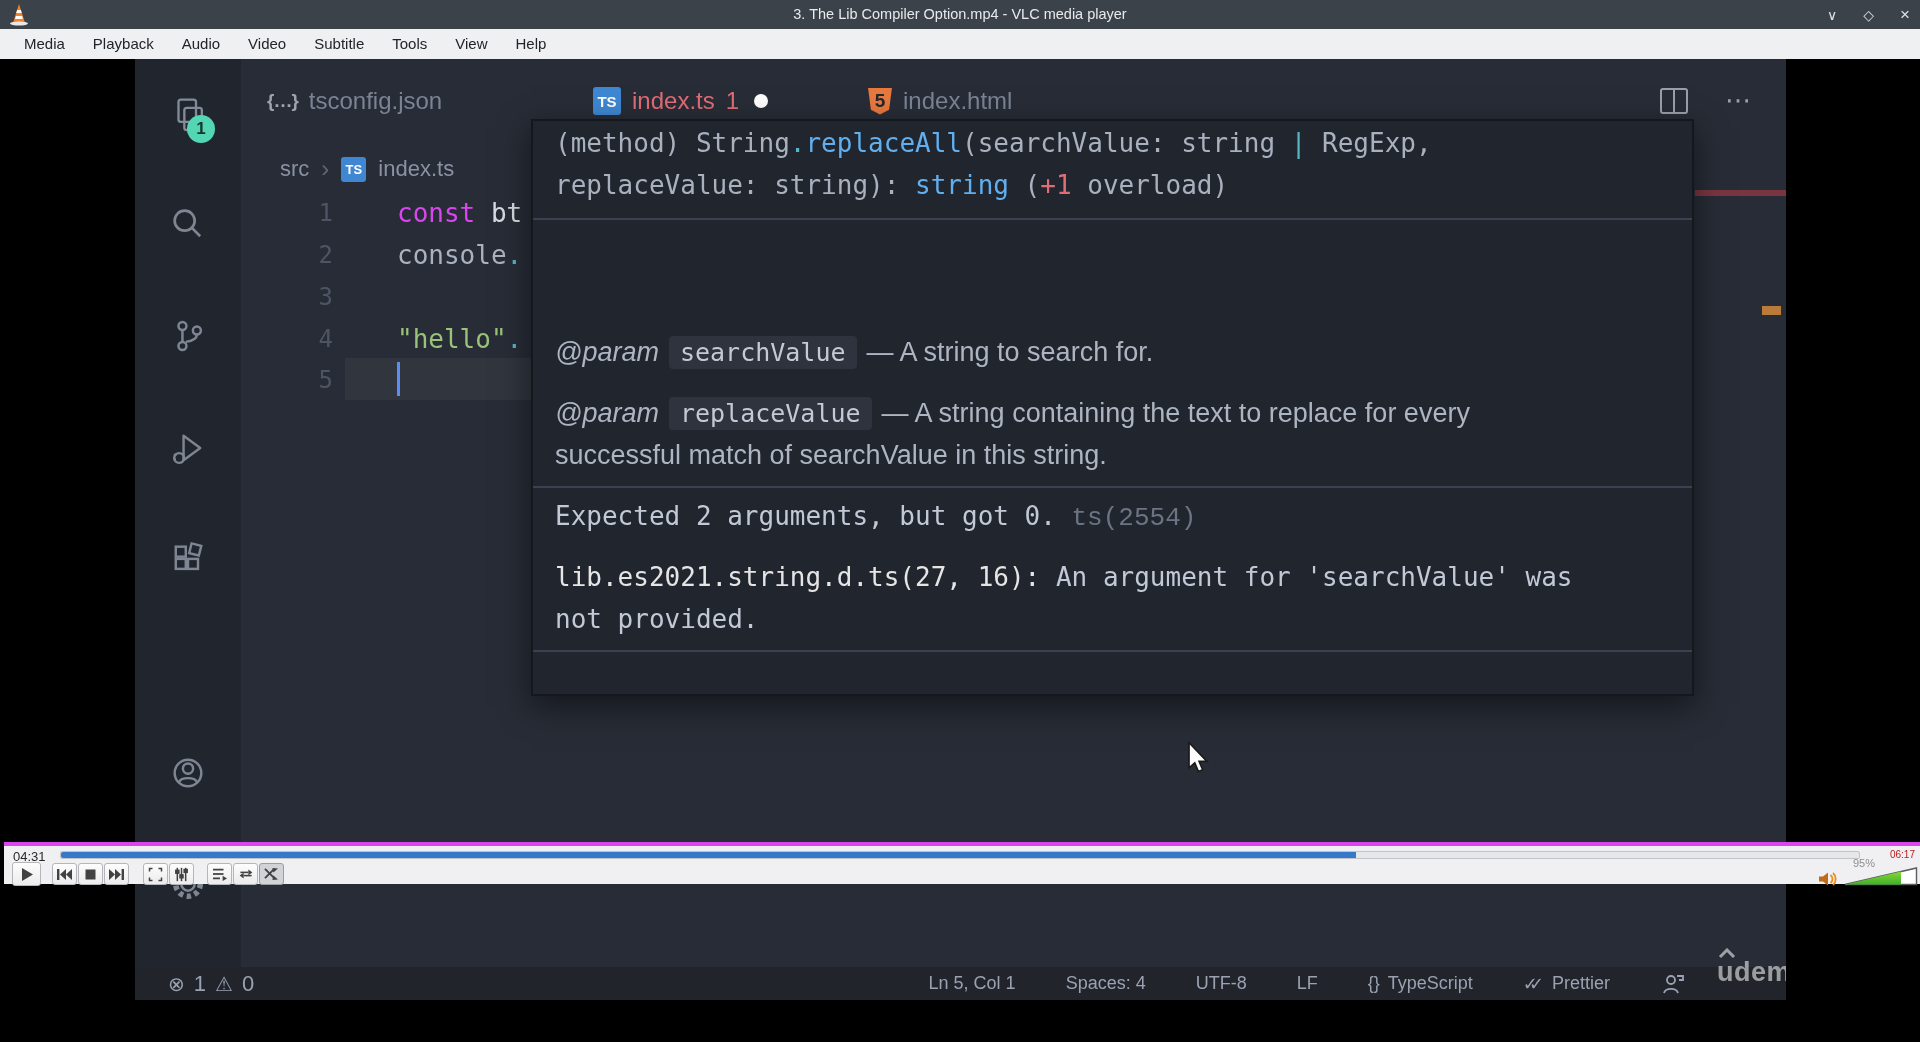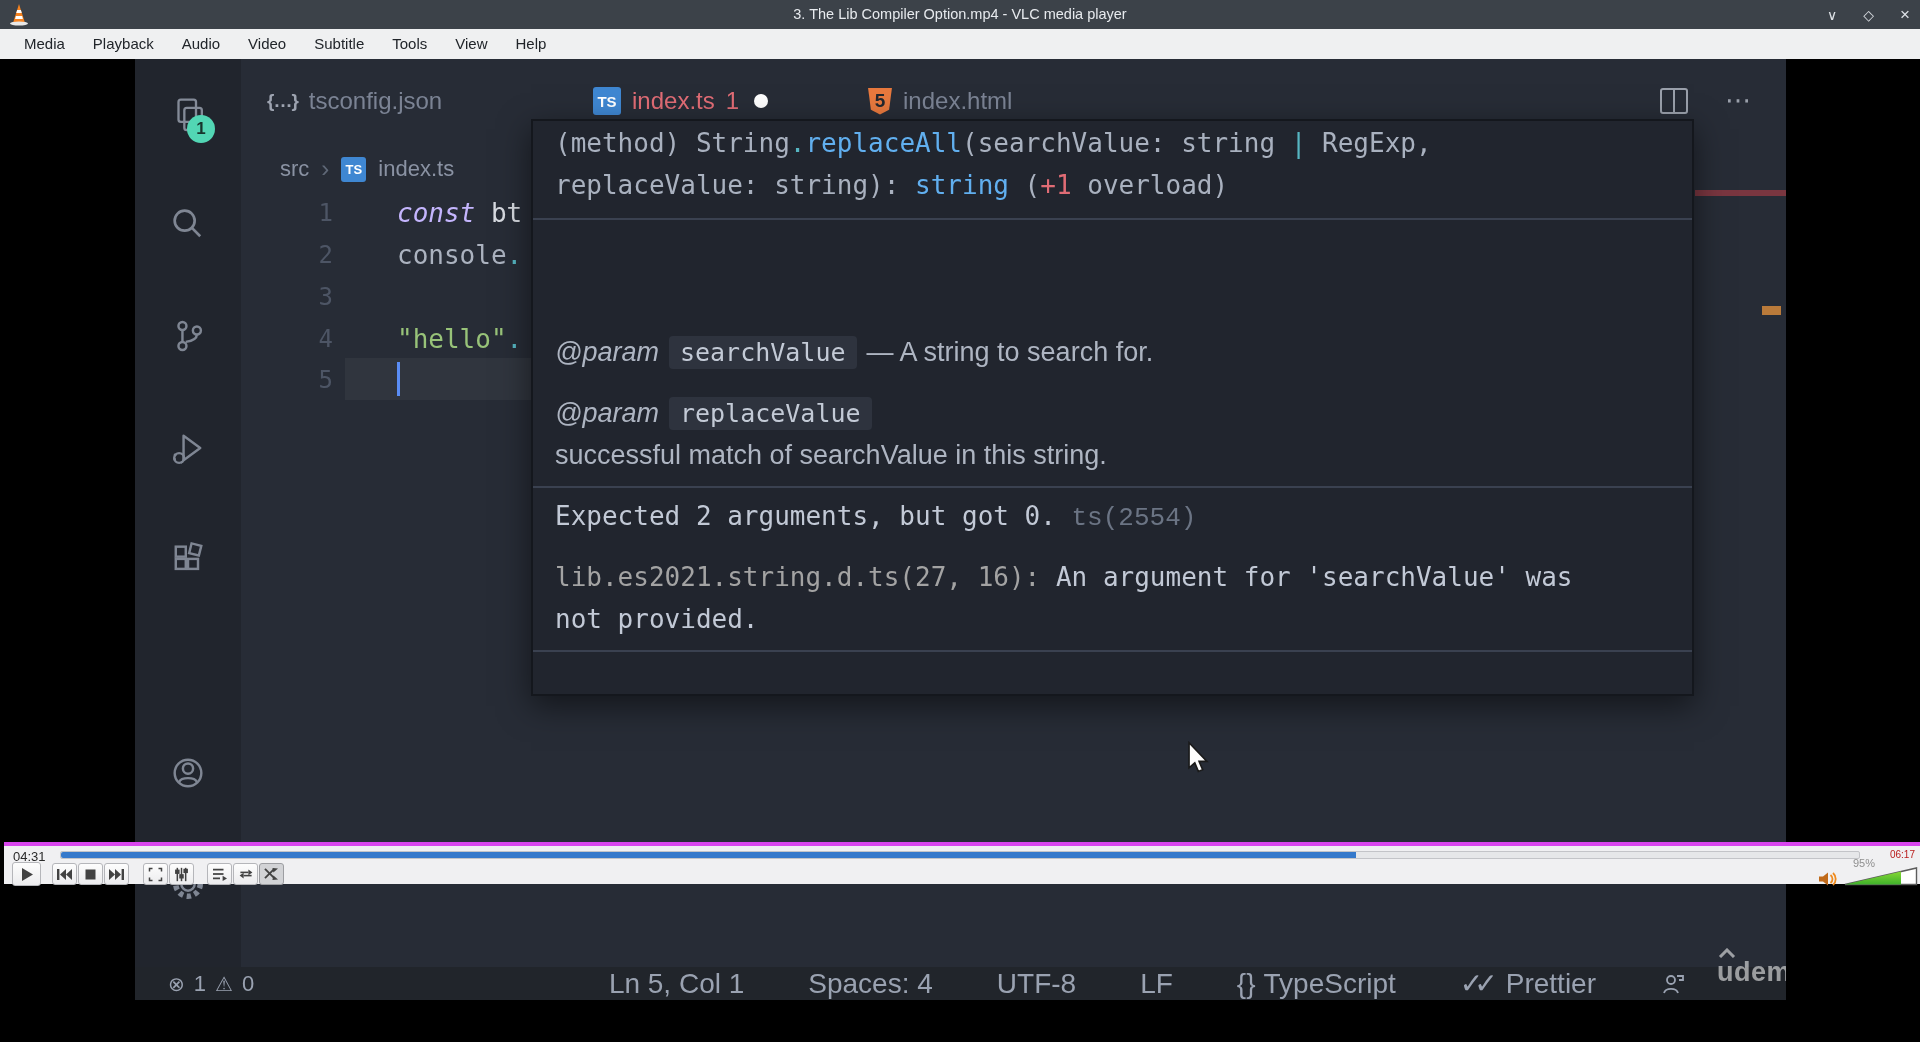--- a/index.html
+++ b/index.html
@@ -52,21 +52,21 @@
   #breadcrumb { position:absolute; left:145px; top:94px; height:32px; display:flex; align-items:center; gap:12px; }
   #breadcrumb .crumb { font-size:22px; color:#8a92a3; }
   #breadcrumb .sep { font-size:24px; color:#5f6877; }
 
   
   .code-row { position:absolute; left:0; height:42px; display:flex; align-items:center; width:390px; }
   .ln { width:198px; text-align:right; font-family:"DejaVu Sans Mono", monospace;
     font-size:24px; color:#4d5565; }
   .code-text { margin-left:64px; font-family:"DejaVu Sans Mono", monospace; font-size:26px;
     color:#abb2bf; white-space:pre; }
-  .tok-kw { color:#c4b5fd;font-style:italic; }
+  .tok-kw { color:#d946ef; }
   .tok-plain { color:#d7dae0; }
   .tok-ident { color:#abb2bf; }
   .tok-str { color:#98c379; }
   .tok-accent { color:#56b6c2; }
   #current-line { position:absolute; left:210px; top:299px; width:186px; height:42px; background:rgba(255,255,255,0.045); }
   #caret { position:absolute; left:262px; top:303px; width:3px; height:34px; background:#5a8df5; }
 
   
   #mm-red { position:absolute; left:1560px; top:131px; width:91px; height:6px; background:#7a3640; }
   #mm-orange { position:absolute; left:1627px; top:247px; width:19px; height:9px; background:#b97a3a; }
@@ -74,35 +74,35 @@
   
   #tooltip { position:absolute; left:396px; top:60px; width:1163px; height:577px; background:#21252e;
     border:2px solid #14171d; box-shadow:0 10px 30px rgba(0,0,0,0.5); overflow:hidden; }
   .tt-mono { font-family:"DejaVu Sans Mono", monospace; font-size:26px; color:#a9b1bf; white-space:pre; }
   .tt-sans { font-size:27px; color:#aeb5c2; white-space:nowrap; }
   .sig-line { position:absolute; left:22px; height:41px; line-height:41px; }
   .tt-blue { color:#61afef; }
   .tt-cyan { color:#56b6c2; }
   .tt-red { color:#e06c75; }
   .tt-dim { color:#6b7484;font-family:Liberation Mono, monospace; }
-  .tt-teal { color:#a3a3a3; }
+  .tt-teal { color:#e5e5e5; }
   .tt-div { position:absolute; left:0; width:100%; height:2px; background:#3a4150; }
   .param-tag { font-style:italic; color:#aeb5c2; }
   .param-chip { font-family:"DejaVu Sans Mono", monospace; font-size:25px; background:#2e333e;
     color:#c3cad6; border-radius:4px; padding:2px 11px; margin:0 10px; }
   #tt-footer-link { font-size:24px; color:#4d9fe6; }
   #tt-footer-note { font-size:24px; color:#99a1b3; }
 
   
   #statusbar { position:absolute; left:0; bottom:0; width:1651px; height:33px; background:#21252b; }
   #status-left { position:absolute; left:33px; top:0; height:33px; display:flex; align-items:center; gap:9px;
     color:#9aa2b1; font-size:22px; }
   #status-left .sicon { font-size:20px; }
-  #status-right { position:absolute; right:100px; top:0; height:33px; display:flex; align-items:center; gap:64px;
-    color:#9aa2b1; font-size:28px; }
+  #status-right { position:absolute; right:100px; top:0; height:33px; display:flex; align-items:center; gap:50px;
+    color:#9aa2b1; font-size:18px; }
   .status-item { display:flex; align-items:center; gap:8px; white-space:nowrap; }
   .check2 { letter-spacing:-9px; margin-right:9px; }
 
   
   #watermark { position:absolute; left:1582px; top:898px; opacity:0.55; color:#fff;
     font-size:27px; font-weight:bold; letter-spacing:0.5px; }
   #watermark svg { position:absolute; left:1px; top:-9px; }
 
   
   #vlc-bottom { position:absolute; left:4px; bottom:0; width:1920px; height:42px; background:#f0f0f2;
@@ -259,20 +259,21 @@
 
         <div class="abs tt-sans" style="left:22px; top:210px; height:42px; display:flex; align-items:center;">
           <span class="param-tag">@param</span>
           <span class="param-chip">searchValue</span>
           <span>— A string to search for.</span>
         </div>
         <div class="abs tt-sans" style="left:22px; top:271px;">
           <span style="display:flex; align-items:center; height:42px;">
             <span class="param-tag">@param</span>
             <span class="param-chip">replaceValue</span>
+            <span>— A string containing the text to replace for every</span>
           </span>
           <span style="display:block; line-height:42px;">successful match of searchValue in this string.</span>
         </div>
 
         <div class="tt-div" style="top:365px"></div>
         <div class="abs tt-mono" style="left:22px; top:374px; line-height:42px;"><span style="color:#c2c9d6">Expected 2 arguments, but got 0.</span><span class="tt-dim"> </span><span class="tt-dim">ts(2554)</span></div>
         <div class="abs tt-mono" style="left:22px; top:435px; line-height:42px; white-space:normal;">
           <span style="display:block; white-space:pre;"><span class="tt-teal">lib.es2021.string.d.ts(27, 16):</span><span style="color:#c2c9d6"> An argument for 'searchValue' was</span></span>
           <span style="display:block; color:#c2c9d6;">not provided.</span>
         </div>

